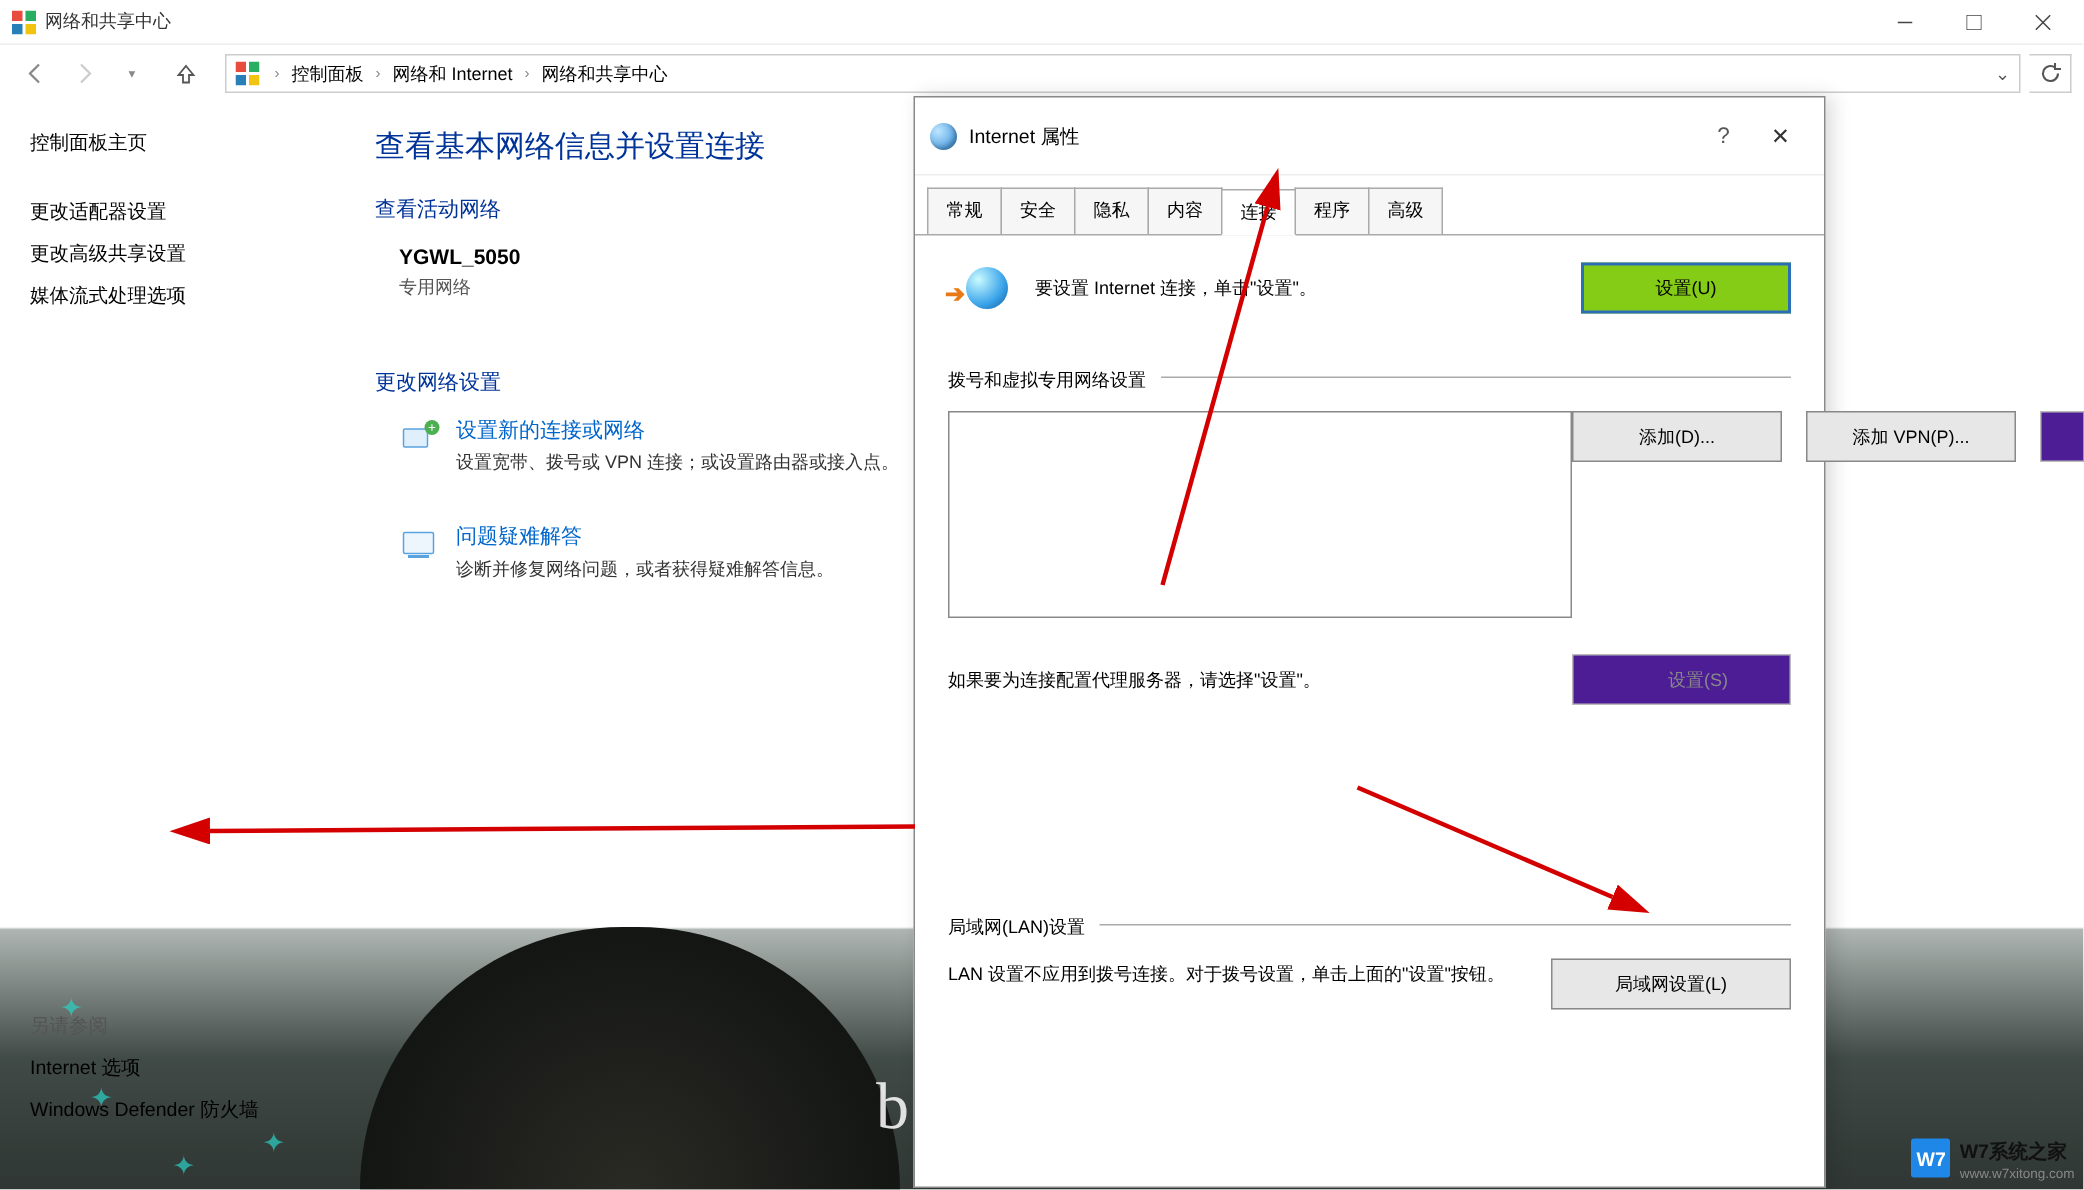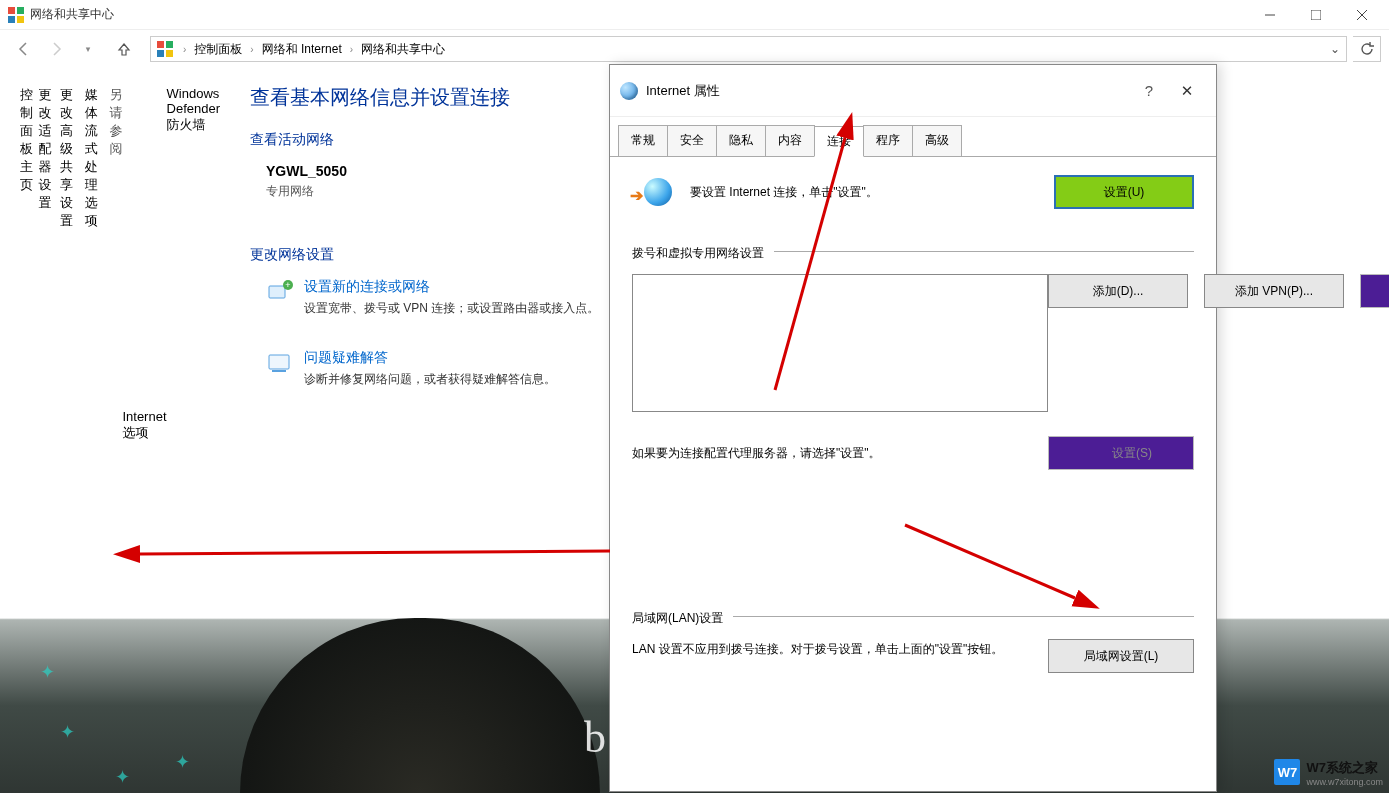--- a/index.html
+++ b/index.html
@@ -58,21 +58,21 @@
     width: 256px; height: 26px; border: 1px solid #ccc; margin-left: 8px;
     display: flex; align-items: center; padding: 0 6px; color: #888;
   }
   .search .placeholder { flex:1; color:#777; }
   .search .mag { color:#666; }
 
   
   .main-body { flex:1; display:flex; }
 
   .sidebar {
-    width: 240px; padding: 18px 20px; display:flex; flex-direction:row;
+    width: 240px; padding: 18px 20px; display:flex; flex-direction:column;
   }
   .sidebar .side-link { color:#000; margin-bottom:10px; cursor:pointer; font-size:13px;}
   .sidebar .spacer { flex:1; }
   .sidebar .section-label { color:#555; margin-bottom:10px; font-size:13px;}
   .sidebar .internet-options { display:flex; align-items:center; }
 
   .content { flex:1; padding:16px 10px; }
   .content h1 { color:#003399; font-weight:400; font-size:20px; margin-bottom:20px; }
   .content h2 { color:#003399; font-weight:400; font-size:14px; margin-bottom:14px; }
   .content .network-name { font-weight:bold; font-size:14px; margin-left:16px; }
@@ -162,21 +162,21 @@
 
   .dialup-area { display:flex; margin-top:12px; }
   .listbox { flex:1; height:138px; border:1px solid #888; background:#fff; }
 
   .row-proxy { margin-top:24px; display:flex; align-items:center; }
   .row-proxy .txt { flex:1; padding-right:20px; }
 
   .group-lan { margin-top:140px; }
   .lan-area { display:flex; margin-top:12px; }
   .lan-area .txt { flex:1; padding-right:20px; line-height:1.7;}
-  .lan-area .btn { width:146px; }
+  .lan-area .btn { width:160px; }
 
   
   .anno { position:absolute; pointer-events:none; }
   .anno svg { overflow:visible; }
 </style>
 </head>
 <body>
 
 <div class="main-window">
 

